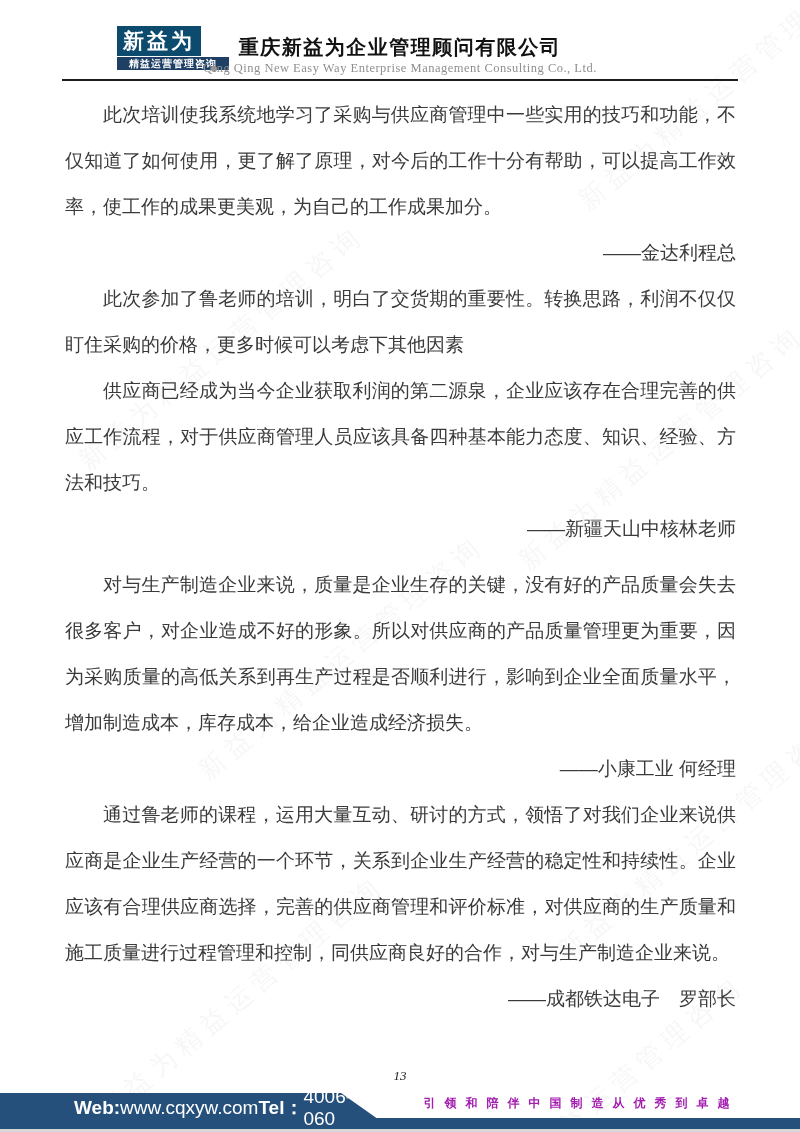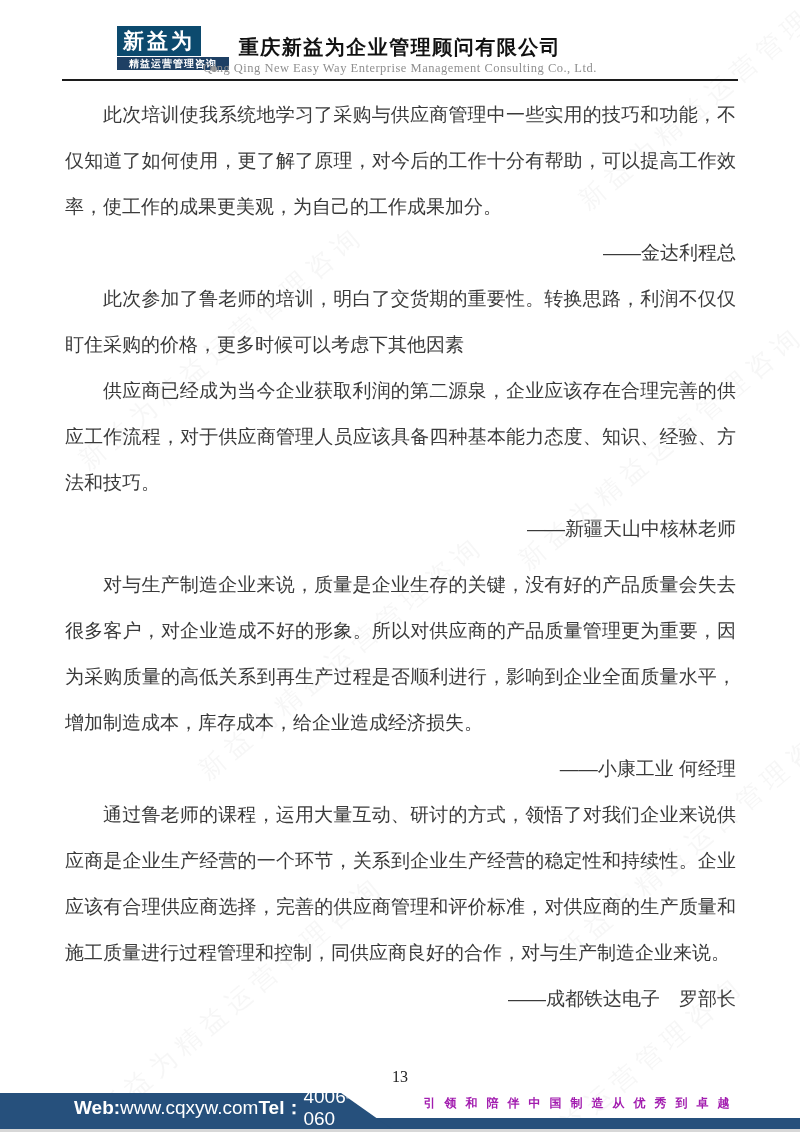--- a/index.html
+++ b/index.html
@@ -47,21 +47,21 @@
   
   .content {
     position:absolute; left:65px; top:92px; width:671px;
     font-size:19px; line-height:46px; color:#3a3a3a;
   }
   .para { text-align:justify; text-indent:2em; }
   .attr { text-align:right; }
   
   .page-number {
     position:absolute; left:0; right:0; top:1068px; text-align:center;
-    font-family:"Liberation Serif", serif; font-size:16px; color:#222;
+    font-family:"Liberation Serif", serif; font-size:13px; color:#222;font-style:italic;
   }
   
   .footer { position:absolute; left:0; bottom:0; width:800px; height:39px; }
   .footer-strip {
     position:absolute; left:0; right:0; bottom:3px; height:11px; background:#26507c;
   }
   .footer-edge {
     position:absolute; left:0; right:0; bottom:0; height:3px; background:#d7d7d7;
   }
   .footer-left {

